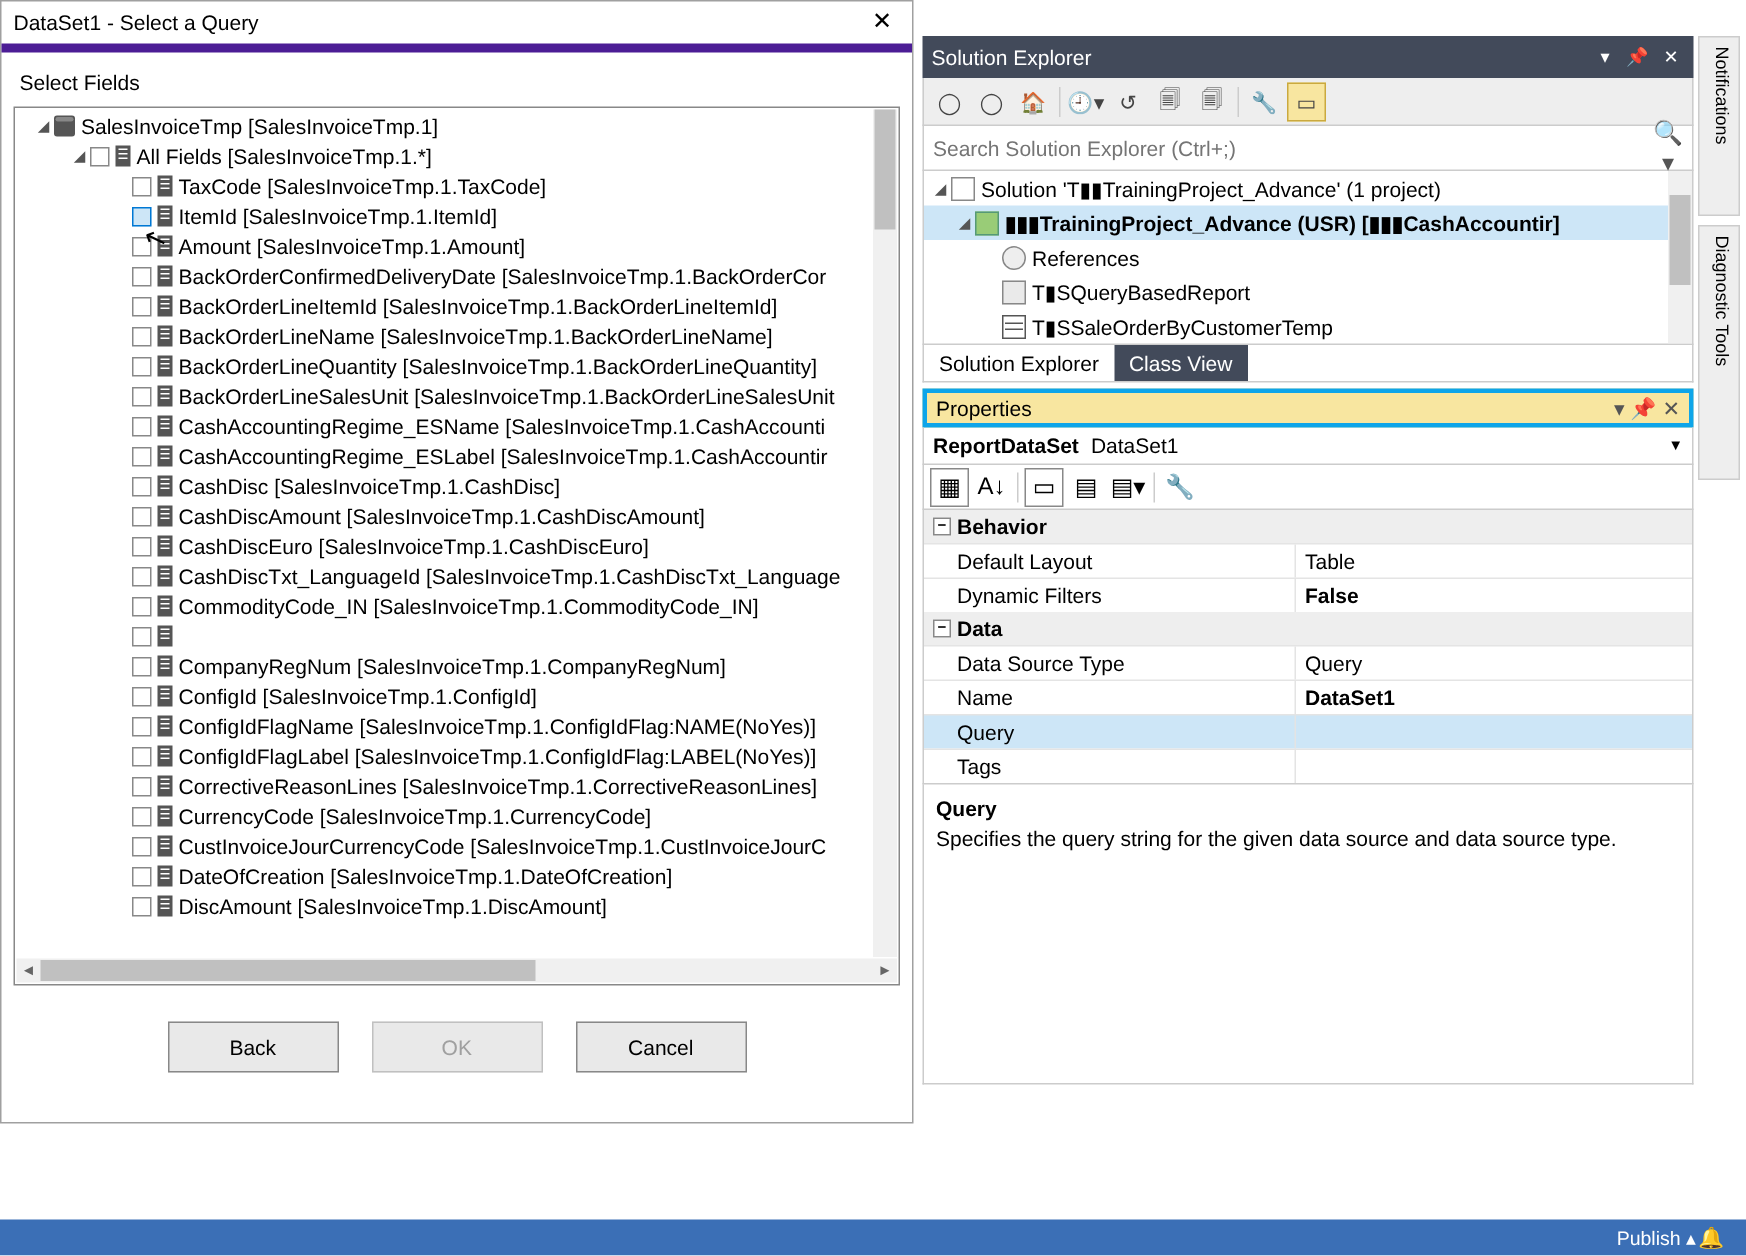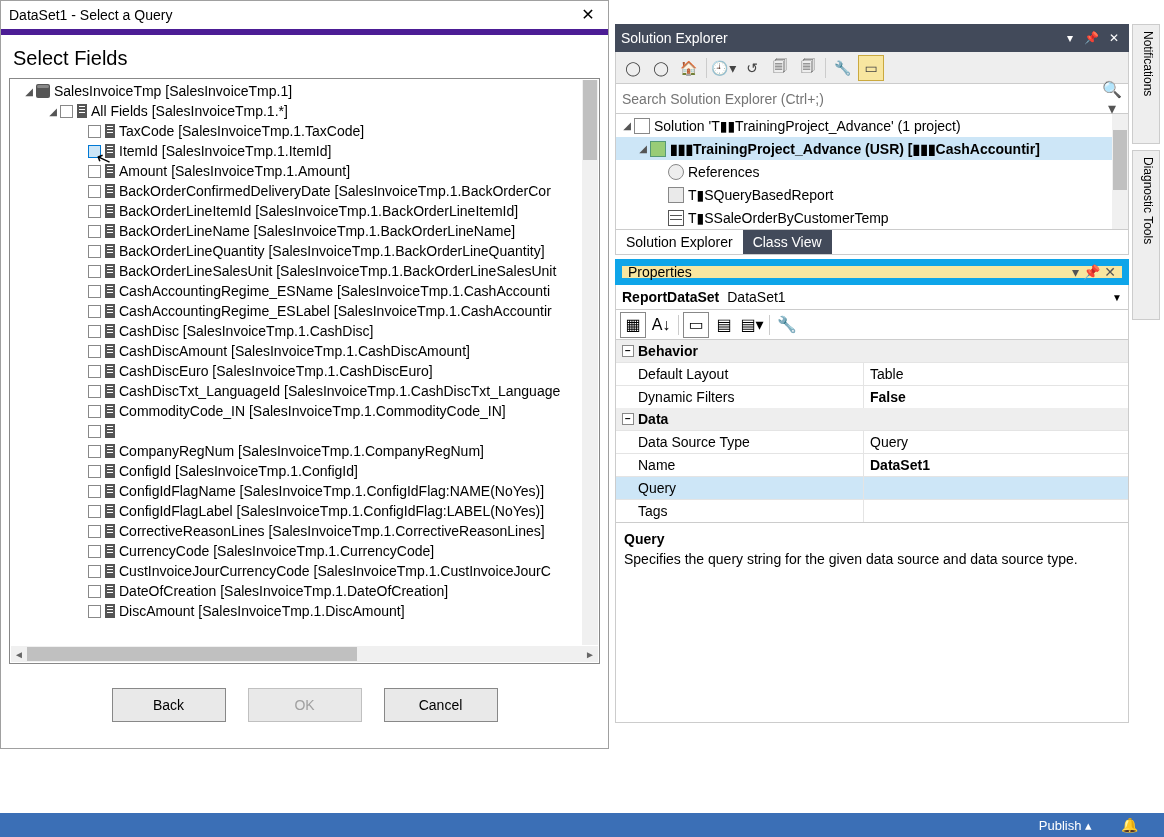--- a/index.html
+++ b/index.html
@@ -3,21 +3,21 @@
 <meta charset="utf-8">
 <style>
 * { box-sizing: border-box; margin: 0; padding: 0; font-family: "Segoe UI", Tahoma, sans-serif; }
 body { width: 1164px; height: 837px; background: #fff; position: relative; overflow: hidden; }
 
 
 .dialog { position: absolute; left: 0; top: 0; width: 609px; height: 749px; background: #fff; border: 1px solid #a0a0a0; }
 .dialog-title { height: 34px; line-height: 34px; padding-left: 8px; font-size: 14px; color: #000; display: flex; align-items: center; justify-content: space-between; border-bottom: 6px solid #4c1d95; }
 .dialog-close { width: 40px; height: 34px; display: flex; align-items: center; justify-content: center; font-size: 16px; }
 .dialog-body { padding: 8px 4px 0 4px; }
-.section-label { font-size: 20px; padding: 4px 8px; }
+.section-label { font-size: 14px; padding: 4px 8px; }
 .tree-wrap { border: 1px solid #888; margin: 4px 4px 0 4px; height: 586px; position: relative; overflow: hidden; background: #fff; }
 .tree-inner { position: absolute; left: 0; top: 0; right: 18px; bottom: 18px; overflow: hidden; padding: 2px 0; }
 .vscroll { position: absolute; right: 1px; top: 1px; width: 16px; bottom: 18px; background: #f0f0f0; }
 .vthumb { position: absolute; left: 1px; right: 1px; top: 0; height: 80px; background: #c0c0c0; }
 .hscroll { position: absolute; left: 1px; right: 1px; bottom: 1px; height: 16px; background: #f0f0f0; display: flex; align-items: center; }
 .hscroll-arrow { width: 16px; height: 16px; display: flex; align-items: center; justify-content: center; font-size: 10px; color: #666; }
 .hthumb { height: 14px; background: #c0c0c0; width: 330px; margin-left: 0; }
 .tree-row { height: 20px; display: flex; align-items: center; font-size: 14px; white-space: nowrap; }
 .tg { width: 14px; display: inline-flex; align-items: center; justify-content: center; font-size: 10px; color: #555; }
 .db-icon { width: 14px; height: 14px; background: #555; border-radius: 2px; margin-right: 4px; display: inline-block; position: relative; }
@@ -53,21 +53,21 @@
 .se-ico.proj { background:#9c7; }
 .se-ico.ref { background:#eee; border:1px solid #888; border-radius:50%;}
 .se-ico.rep { background:#eaeaea; border:1px solid #888;}
 .se-ico.tbl { background:#fff; border:1px solid #555; position:relative;}
 .se-ico.tbl::before{content:"";position:absolute;left:1px;right:1px;top:4px;height:1px;background:#555;box-shadow:0 4px 0 #555;}
 .tabs-row { display:flex; border:1px solid #ccc; border-top:none;}
 .tab { padding:4px 10px; font-size:14px; }
 .tab:first-child { background:#fff;}
 .tab:last-child { background:#424a5a; color:#fff;}
 
-.props-hdr { margin-top:4px; background:#f8e6a0; height:26px; display:flex; align-items:center; justify-content:space-between; padding:0 6px; font-size:14px; border:7px solid #0ea5e9;}
+.props-hdr { margin-top:4px; background:#f8e6a0; height:26px; display:flex; align-items:center; justify-content:space-between; padding:0 6px; font-size:14px; border:3px solid #0ea5e9;}
 .props-sub { border:1px solid #ccc; border-top:none; padding:4px 6px; font-size:14px; display:flex; align-items:center; gap:8px;}
 .props-sub b { font-weight:600; }
 .props-sub .dd { margin-left:auto; font-size:10px;}
 .props-tb { border:1px solid #ccc; border-top:none; height:30px; display:flex; align-items:center; padding:0 4px; gap:2px;}
 .pt-btn { width:26px; height:26px; display:flex; align-items:center; justify-content:center; border:1px solid transparent;}
 .pt-btn.on { background:#fff; border:1px solid #888;}
 .prop-grid { border:1px solid #ccc; border-top:none; font-size:14px;}
 .pg-cat { background:#eee; padding:3px 6px; font-weight:600; display:flex; align-items:center; gap:4px;}
 .pg-cat .tg2 { width:12px; height:12px; border:1px solid #888; display:inline-flex; align-items:center; justify-content:center; font-size:10px; line-height:1; background:#fff;}
 .pg-row { display:flex; border-top:1px solid #e4e4e4;}
@@ -77,21 +77,21 @@
 .pg-v.bold { font-weight:600;}
 .prop-desc { border:1px solid #ccc; border-top:none; padding:8px; height:200px;}
 .prop-desc h4 { font-size:14px; font-weight:600; margin-bottom:4px;}
 .prop-desc p { font-size:14px;}
 
 
 .side-strip { position:absolute; top:24px; width:28px; background:#eee; border:1px solid #ccc; writing-mode:vertical-rl; text-orientation:mixed; font-size:12px; padding:6px 4px; height:220px;}
 .side-strip + .side-strip { top: 180px; }
 
 
-.status-bar { position:absolute; left:0; right:0; bottom:0; height:24px; background:#3b6fb6; color:#fff; font-size:13px; display:flex; align-items:center; justify-content:flex-end; padding:0 25px; gap:30px;}
+.status-bar { position:absolute; left:0; right:0; bottom:0; height:24px; background:#3b6fb6; color:#fff; font-size:13px; display:flex; align-items:center; justify-content:flex-end; padding:0 14px; gap:2px;}
 .status-bar .bell{ font-size:14px;}
 .cursor { position:absolute; left:96px; top:148px; font-size:18px; color:#000; pointer-events:none; transform:rotate(-20deg);}
 </style>
 </head>
 <body>
 
 <div class="dialog">
   <div class="dialog-title">
     <span>DataSet1 - Select a Query</span>
     <span class="dialog-close">✕</span>

